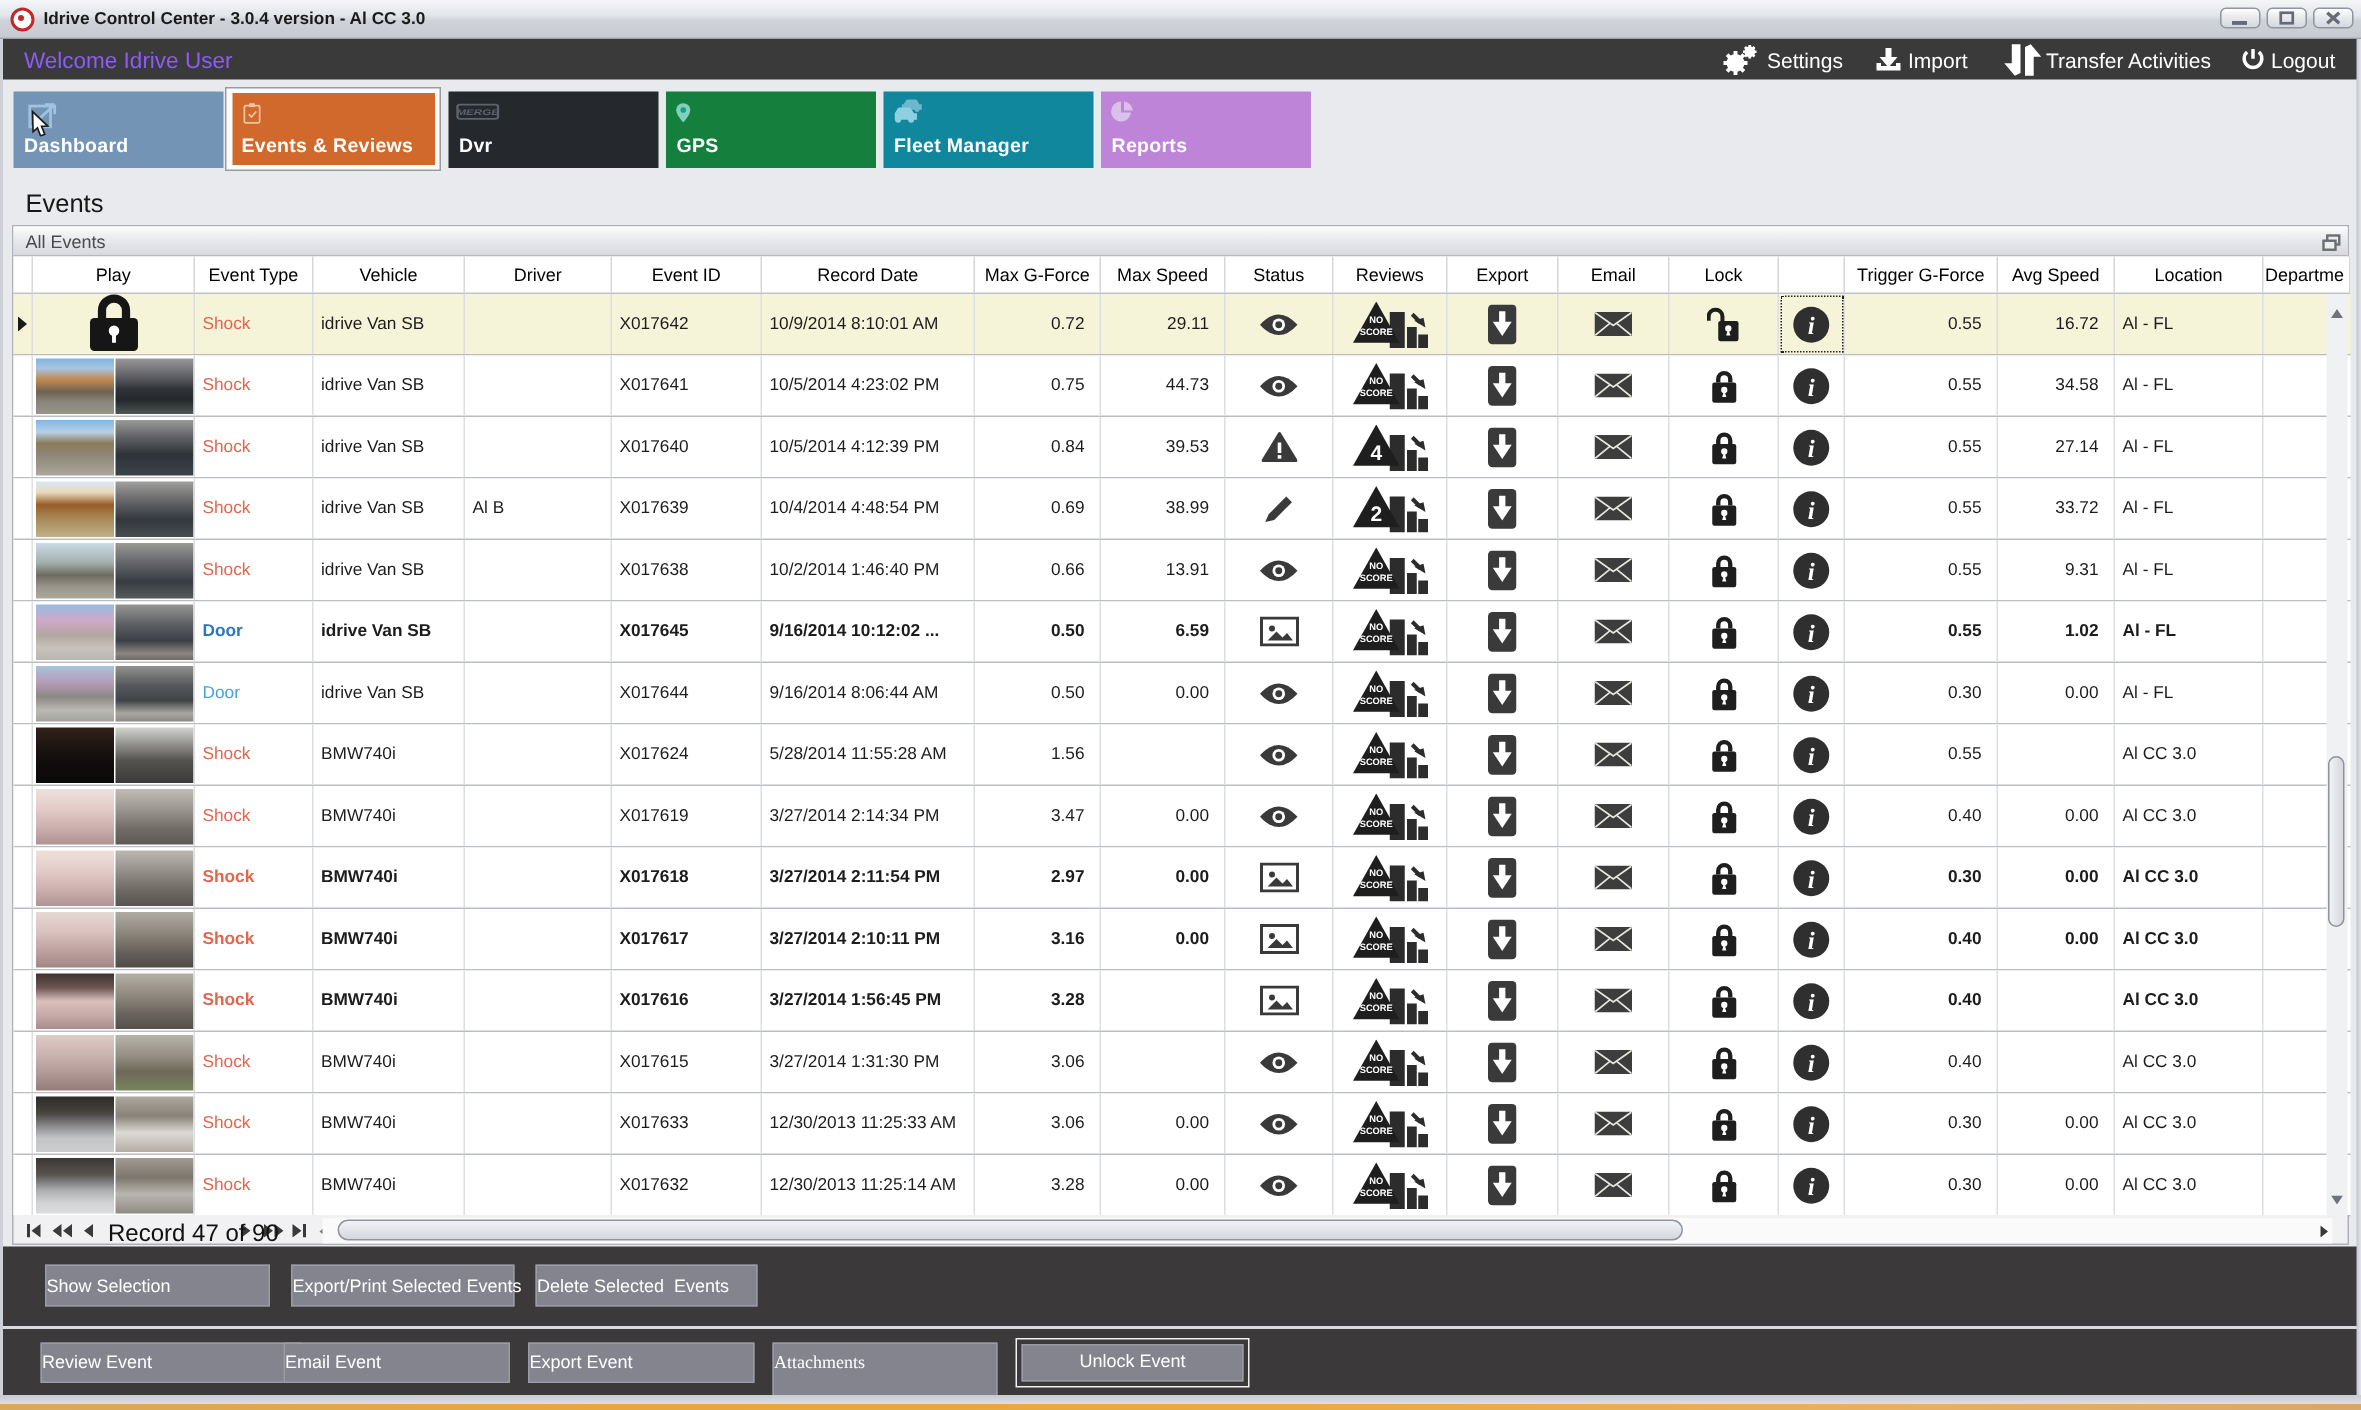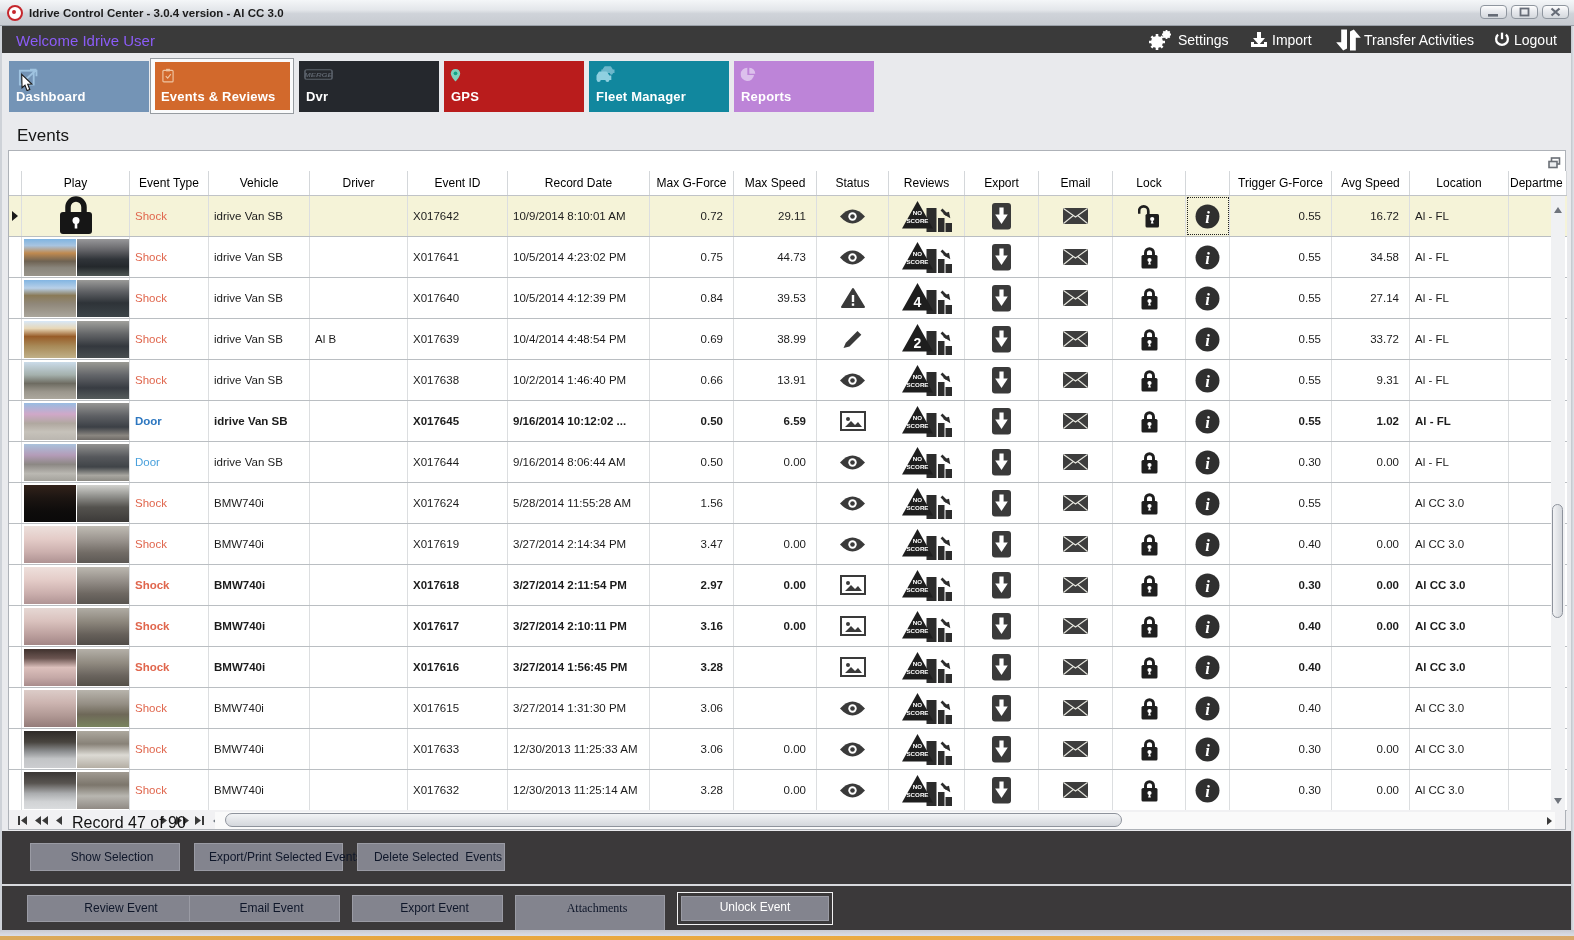--- a/index.html
+++ b/index.html
@@ -27,21 +27,21 @@
 
 .tile { top:61px; width:140px; height:51px; color:#fff; }
 .tile .lbl { position:absolute; left:7px; bottom:8px; font-size:13px; font-weight:bold; white-space:nowrap; letter-spacing:0.2px; }
 .tile .ico { position:absolute; left:6px; top:6px; }
 #t-dash { left:9px; background:#7494b6; }
 #t-evsel { left:150px; top:58px; width:144px; height:56px; background:#fafbfc; border:1px solid #979ca1; }
 #t-ev { left:155px; top:62px; width:135px; height:48px; background:#d2692c; color:#fff; }
 #t-ev .lbl { position:absolute; left:6px; bottom:6px; font-size:13px; font-weight:bold; white-space:nowrap; letter-spacing:0.2px; }
 #t-ev .ico { position:absolute; left:6px; top:5px; }
 #t-dvr { left:299px; background:#25282d; }
-#t-gps { left:444px; background:#b91c1c;text-align:right; }
+#t-gps { left:444px; background:#15803d;text-align:right; }
 #t-fleet { left:589px; background:#11879e; }
 #t-rep { left:734px; background:#bd84d8; }
 
 #eventshead { left:17px; top:126px; font-size:17px; color:#161616; }
 
 
 #gridpanel { left:8px; top:150px; width:1558px; height:680px; background:#fff; border:1px solid #aeb2b8; }
 #allev { position:absolute; left:0; top:0; width:1556px; height:20px;
   background:linear-gradient(#fcfcfd, #e7e8eb 50%, #d7d9de); border-bottom:1px solid #b4b8bd;
   font-size:12px; color:#4a4a4a; line-height:20px; padding-left:8px; }
@@ -76,22 +76,22 @@
 
 
 #pagebar { left:8px; top:810px; width:1558px; height:20px; background:#f1f1f3; border:1px solid #aeb2b8; border-top:none; font-size:12.5px; color:#111; }
 #hscroll { position:absolute; left:206px; top:2px; width:1340px; height:17px; background:#fafafa; }
 #hthumb { position:absolute; left:10px; top:1px; width:897px; height:14px; background:linear-gradient(#f2f3f5,#d4d7dc); border:1px solid #8e939c; border-radius:7px; }
 
 
 #band1 { left:2px; top:831px; width:1570px; height:53px; background:#3b393a; }
 #band2 { left:2px; top:886px; width:1570px; height:44px; background:#3b393a; }
 #bandsep { left:2px; top:884px; width:1570px; height:2px; background:#d8dade; }
-.gbtn { position:absolute; background:#83848e; border:1px solid #9a9ba4; color:#0f172a;
-  font-size:12px; text-align:center; white-space:nowrap;padding-left:14px; }
+.gbtn { position:absolute; background:#83848e; border:1px solid #9a9ba4; color:#ffffff;
+  font-size:12px; white-space:nowrap; }
 #bstrip { left:0; top:930px; width:1574px; height:6px; background:linear-gradient(#c8cad2,#dcdee6); }
 #ostrip { left:0; top:936px; width:1574px; height:4px; background:linear-gradient(90deg,#d9a95c 0%,#e7a63e 25%,#eaaa42 55%,#e8b060 80%,#d8a86a 100%); }
 </style>
 </head>
 <body>
 <div class="abs" id="titlebar"></div>
 <div class="abs" id="titleicon">
     <div style="position:absolute; left:2.5px; top:2.5px; width:3px; height:3px; border:2px solid #c5262c; border-radius:50%;"></div>
   </div>
 <div class="abs" id="titletext">Idrive Control Center - 3.0.4 version - Al CC 3.0</div>
@@ -204,20 +204,21 @@
           <path d="M11 2 A10 10 0 1 0 21 13 L11 13 Z" transform="translate(0,-1)"></path>
           <path d="M14 1 A10 10 0 0 1 23 10 L14 10 Z"></path>
         </g>
       </svg></span>
   <span class="lbl">Reports</span>
 </div>
 
 <div class="abs" id="eventshead">Events</div>
 
 <div class="abs" id="gridpanel">
+  <div id="allev">All Events</div>
   <div style="position:absolute; right:4px; top:4px;"><svg width="13" height="12" viewBox="0 0 13 12">
         <g fill="none" stroke="#6a6f76" stroke-width="1.6">
           <rect x="3.5" y="1" width="8" height="6"></rect>
           <rect x="1" y="4.5" width="8" height="6" fill="#eceef0"></rect>
         </g>
       </svg></div>
   <div id="grid">
       <div class="row hdr">
         <div class="c c0"></div>
         <div class="c c1">Play</div>

